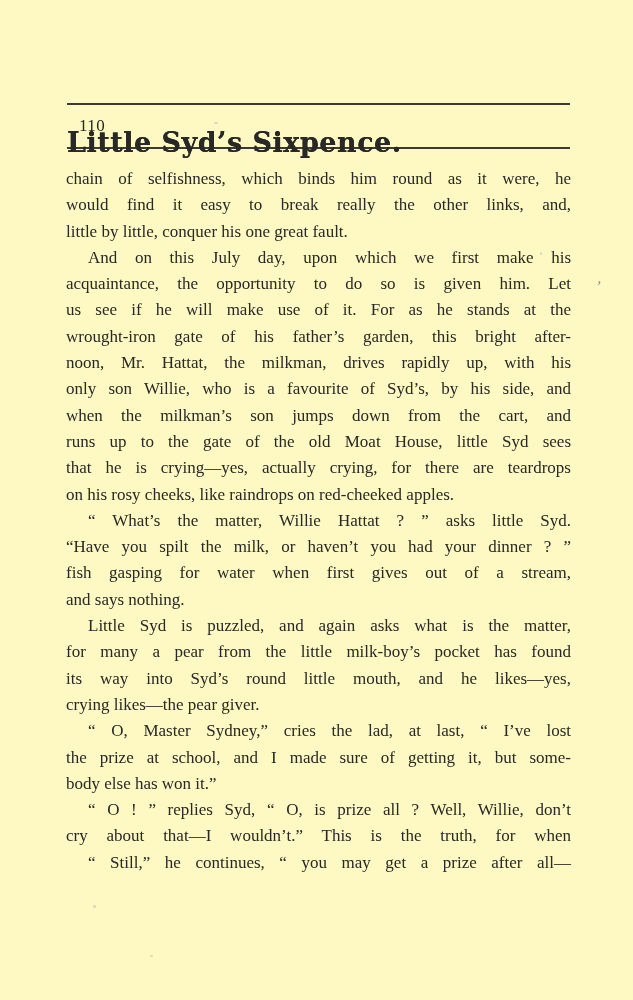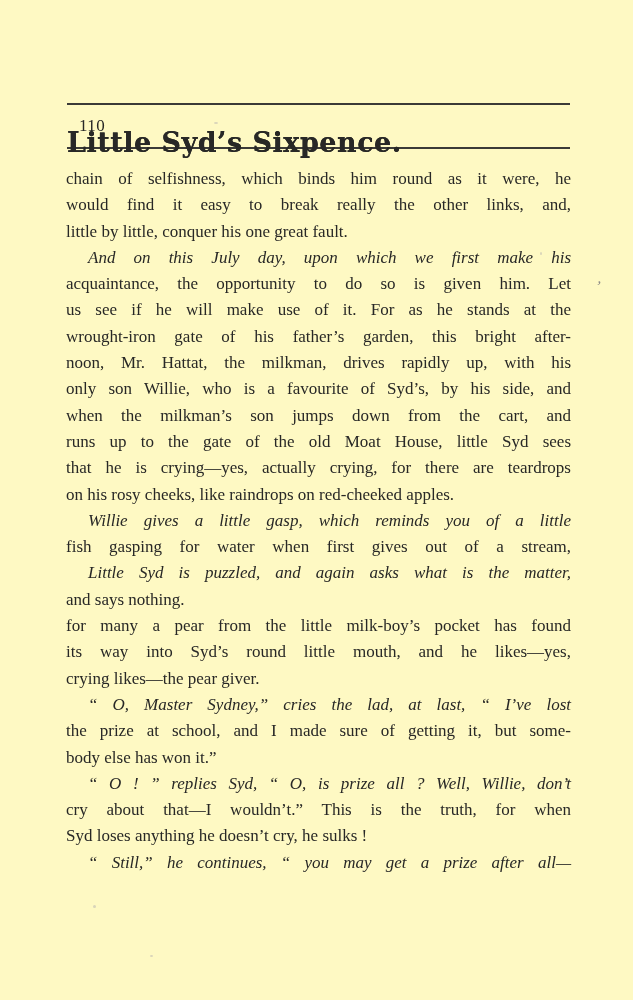--- a/index.html
+++ b/index.html
@@ -70,21 +70,20 @@
   }
   .line {
     white-space: normal;
   }
   .line.j {
     text-align: justify;
     text-align-last: justify;
   }
   .line.indent {
     padding-left: 22px;
-    font-style: italic;
   }
 </style>
 </head>
 <body>
 
 <div class="book-page">
 
   <div class="running-head">
     <span class="page-number">110</span>
     <span class="running-title">Little Syd’s Sixpence.</span>
@@ -97,33 +96,33 @@
     <div class="line j indent">And on this July day, upon which we first make his</div>
     <div class="line j">acquaintance, the opportunity to do so is given him.  Let</div>
     <div class="line j">us see if he will make use of it.  For as he stands at the</div>
     <div class="line j">wrought-iron gate of his father’s garden, this bright after-</div>
     <div class="line j">noon, Mr. Hattat, the milkman, drives rapidly up, with his</div>
     <div class="line j">only son Willie, who is a favourite of Syd’s, by his side, and</div>
     <div class="line j">when the milkman’s son jumps down from the cart, and</div>
     <div class="line j">runs up to the gate of the old Moat House, little Syd sees</div>
     <div class="line j">that he is crying—yes, actually crying, for there are teardrops</div>
     <div class="line">on his rosy cheeks, like raindrops on red-cheeked apples.</div>
-    <div class="line j indent">Willie gives a little gasp, which reminds you of a little</div>
+    <div class="line j indent">“ What’s the matter, Willie Hattat ? ” asks little Syd.</div>
+    <div class="line j">“Have you spilt the milk, or haven’t you had your dinner ? ”</div>
     <div class="line j">fish gasping for water when first gives out of a stream,</div>
+    <div class="line">and says nothing.</div>
     <div class="line j indent">Little Syd is puzzled, and again asks what is the matter,</div>
-    <div class="line">and says nothing.</div>
     <div class="line j">for many a pear from the little milk-boy’s pocket has found</div>
     <div class="line j">its way into Syd’s round little mouth, and he likes—yes,</div>
     <div class="line">crying likes—the pear giver.</div>
     <div class="line j indent">“ O, Master Sydney,” cries the lad, at last, “ I’ve lost</div>
     <div class="line j">the prize at school, and I made sure of getting it, but some-</div>
     <div class="line">body else has won it.”</div>
     <div class="line j indent">“ O ! ” replies Syd, “ O, is prize all ?  Well, Willie, don’t</div>
     <div class="line j">cry about that—I wouldn’t.”  This is the truth, for when</div>
-    <div class="line">Syd loses anything he doesn’t cry, he sulks !</div>
     <div class="line j indent">“ Still,” he continues, “ you may get a prize after all—</div>
   </div>
 
   <span class="artifact-tick">’</span>
   <span class="speck" style="left:93px;  top:905px; width:3px; height:3px;"></span>
   <span class="speck" style="left:214px; top:122px; width:4px; height:2px;"></span>
   <span class="speck" style="left:540px; top:252px; width:2px; height:3px;"></span>
   <span class="speck" style="left:150px; top:955px; width:3px; height:2px;"></span>
 
 </div>

